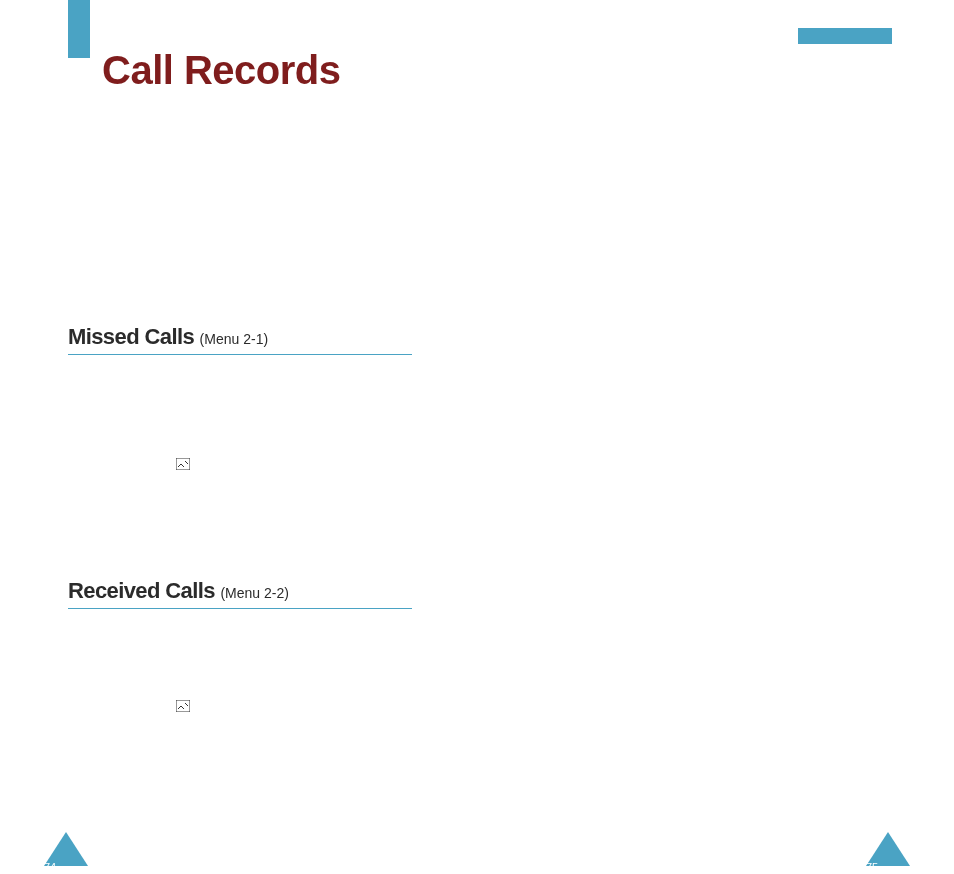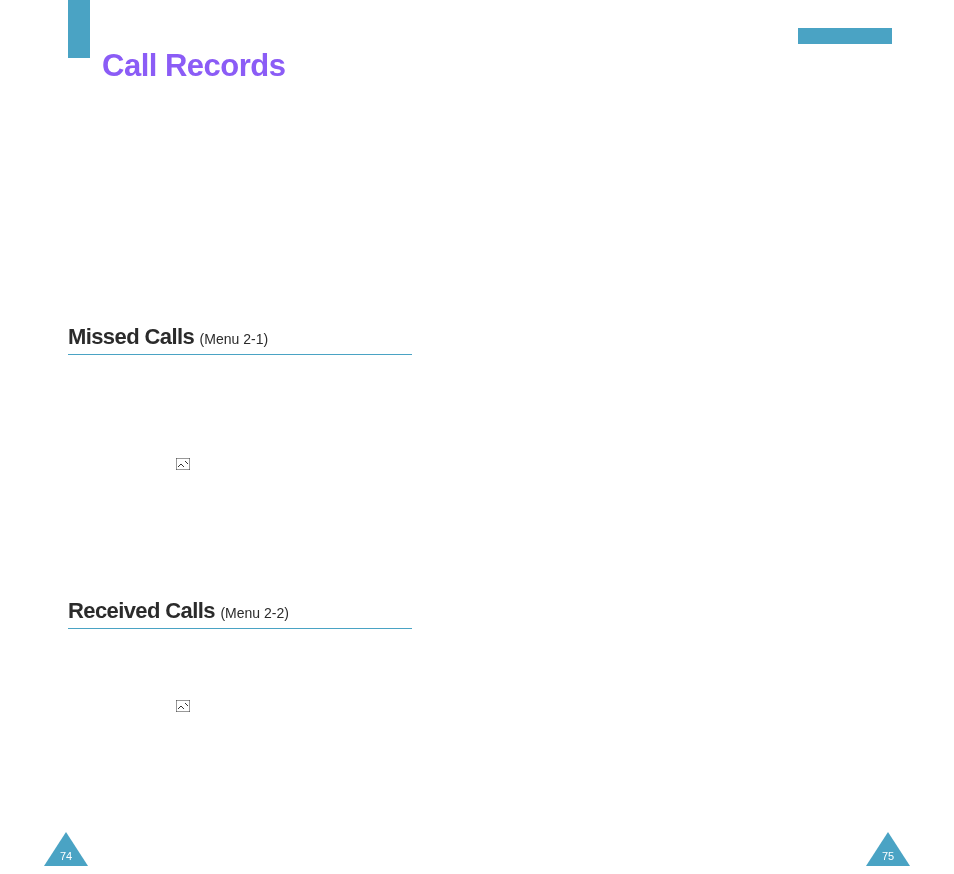--- a/index.html
+++ b/index.html
@@ -44,23 +44,23 @@
     background: #4aa3c4;
   }
 
   
   .main-title {
     position: absolute;
     left: 102px;
     top: 48px;
     font-family: "Arial Black", Arial, sans-serif;
     font-weight: 900;
-    font-size: 31px;
+    font-size: 40px;
     letter-spacing: -0.5px;
-    color: #8b5cf6;
+    color: #7f1d1d;
   }
 
   
   .section-heading {
     font-family: Arial, Helvetica, sans-serif;
     font-weight: 700;
     font-size: 22px;
     letter-spacing: -0.6px;
     color: #2b2b2b;
     border-bottom: 1.8px solid #4aa3c4;
@@ -69,21 +69,21 @@
     width: 344px;
   }
   .section-heading .menu-ref {
     font-weight: 400;
     font-size: 14px;
     letter-spacing: 0;
   }
 
   
   .sec-missed { position: absolute; left: 68px; top: 324px; }
-  .sec-received { position: absolute; left: 68px; top: 578px; margin-top: 20px; }
+  .sec-received { position: absolute; left: 68px; top: 578px; }
 
   
   .small-icon {
     position: absolute;
     font-size: 14px;
     line-height: 1;
     color: #333;
   }
   .icon-missed { left: 176px; top: 458px; }
   .icon-received { left: 176px; top: 700px; }
@@ -94,24 +94,24 @@
     bottom: 8px;
     width: 0; height: 0;
     border-left: 22px solid transparent;
     border-right: 22px solid transparent;
     border-bottom: 34px solid #4aa3c4;
   }
   .tri-left { left: 44px; }
   .tri-right { right: 44px; }
   .page-num {
     position: absolute;
-    bottom: 12px;
+    bottom: 1px;
     font-size: 11px;
     color: #ffffff;
-    text-align: center;
+    text-align: left;
     width: 44px;
   }
   .num-left { left: 44px; }
   .num-right { right: 44px; }
 </style>
 </head>
 <body>
 
 <div class="page page-left">
   <div class="tab-blue tab-blue-left"></div>

